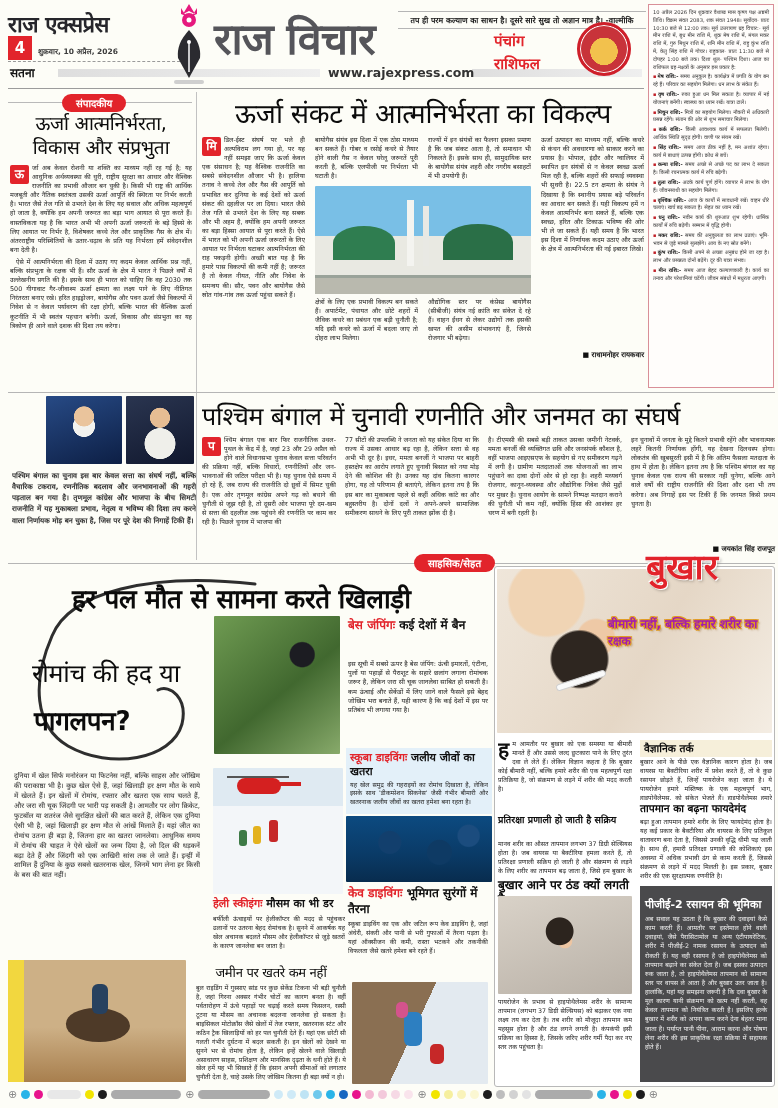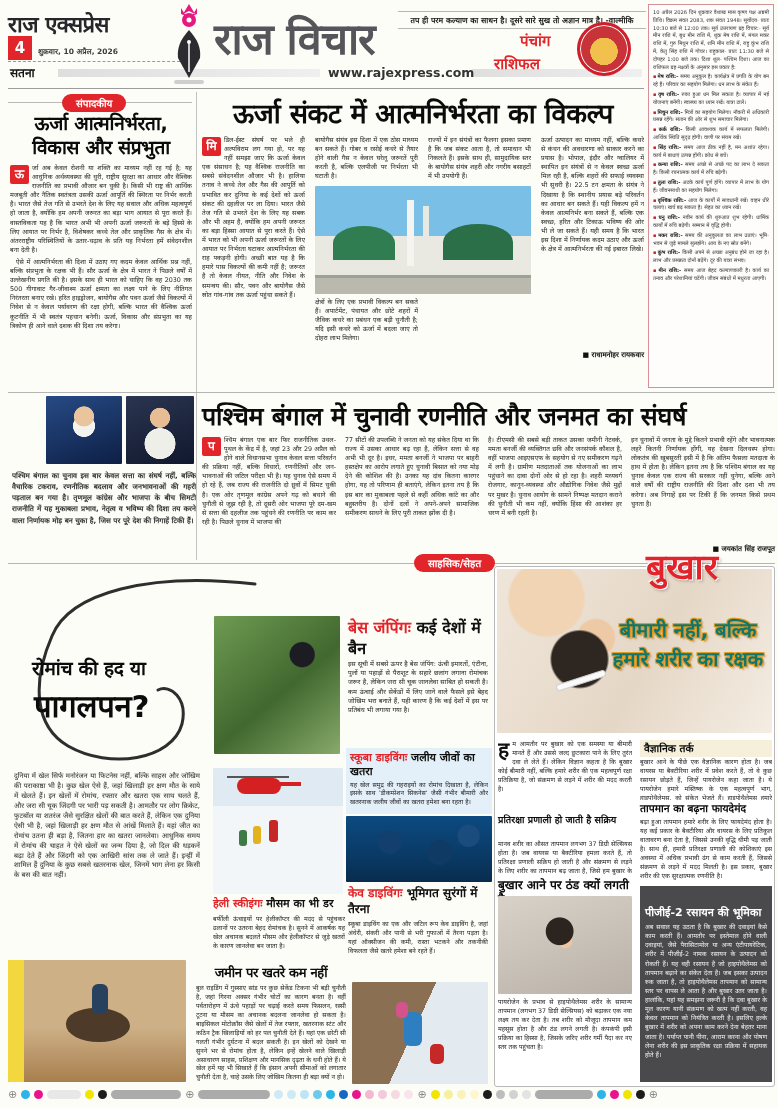--- a/index.html
+++ b/index.html
@@ -6,21 +6,21 @@
   body{background:#cfcfcf;font-family:"DejaVu Sans",sans-serif}
   #page{position:relative;width:778px;height:1108px;margin:0 auto;background:#fdfdf7;overflow:hidden;color:#1c1c1c}
   .abs{position:absolute}
   .hline{position:absolute;background:#9c9c9c;height:1px}
   .vline{position:absolute;background:#c2c2c2;width:1px}
   .col{position:absolute;font-size:6.4px;line-height:1.42;text-align:justify;color:#272727;overflow:hidden}
   .col p{margin-bottom:3px}
   .col p+p{text-indent:6px}
   .dropcap-box{float:left;width:19px;height:19px;background:#e2242b;color:#fff;font-weight:700;font-size:12px;text-align:center;line-height:19px;margin:1px 3px 0 0;border-radius:2px}
   .dropcap-plain{float:left;font-size:21px;font-weight:800;color:#111;line-height:1;margin:0 3px 0 0}
-  .art-head{position:absolute;font-weight:700;color:#0b0b0b;white-space:nowrap;letter-spacing:-.3px}
+  .art-head{position:absolute;font-weight:400;color:#0b0b0b;white-space:nowrap;letter-spacing:-.3px}
   .badge{position:absolute;background:#e2242b;color:#fff;font-weight:700;font-size:10px;padding:2px 14px;border-radius:10px;z-index:4;white-space:nowrap}
   .author{font-weight:700;font-size:7px;text-align:right;color:#111}
   .photo{position:absolute;overflow:hidden;border-radius:1px}
   .sub-red{color:#e2242b;font-weight:800}
   .sub-blk{color:#101010;font-weight:800}
   .subhead{font-weight:800;color:#0d0d0d;line-height:1.2}
   
   .masthead{position:absolute;left:8px;top:8px;font-size:22px;font-weight:800;color:#26262b;letter-spacing:-.5px}
   .pagenum{position:absolute;left:8px;top:36px;width:24px;height:24px;background:#e2242b;color:#fff;font-size:15px;font-weight:800;text-align:center;line-height:24px}
   .date{position:absolute;left:38px;top:46px;font-size:7.5px;font-weight:700;color:#3c3c3c}
@@ -34,23 +34,23 @@
   .zodiac{position:absolute;left:577px;top:22px;width:54px;height:54px;border-radius:50%;border:3px solid #cf1f2a;background:radial-gradient(circle at 50% 55%,#f2c14d 0 38%,#c8333a 39% 72%,#b3222c 73%);box-shadow:0 0 0 1px #fff inset}
   
   .panch-box{position:absolute;left:648px;top:4px;width:126px;height:384px;border:1px solid #d98f98;background:#fffdfb;padding:4px 4px;overflow:hidden}
   .panch-box .intro{font-size:5.2px;line-height:1.5;text-align:justify;color:#3a3a3a}
   .panch-item{font-size:5.2px;line-height:1.5;text-align:justify;color:#3a3a3a;margin-top:2px}
   .panch-item b{color:#141414}
   .panch-bullet{color:#c02028;font-size:5px;margin-right:1px}
   
   .fever-box{position:absolute;left:494px;top:566px;width:281px;height:521px;border:1px solid #b8b8b8;border-radius:3px;background:#fff}
   .fever-title{position:absolute;font-size:35px;font-weight:900;color:#e2232b;text-shadow:1px 1px 0 #fff,-1px -1px 0 #fff,2px 2px 3px rgba(0,0,0,.25)}
-  .fever-sub{position:absolute;font-size:20px;font-weight:800;line-height:1.45;color:#0f766e;text-align:center;text-shadow:-1px -1px 0 #e09a20,1px -1px 0 #e09a20,-1px 1px 0 #e09a20,1px 1px 0 #e09a20,2px 2px 2px rgba(120,70,0,.4)}
+  .fever-sub{position:absolute;font-size:12px;font-weight:800;line-height:1.45;color:#a21caf;text-align:left;text-shadow:-1px -1px 0 #e09a20,1px -1px 0 #e09a20,-1px 1px 0 #e09a20,1px 1px 0 #e09a20,2px 2px 2px rgba(120,70,0,.4)}
   .beige{background:#f6efda}
-  .darkbox{position:absolute;background:#4a4a4c;color:#f2f2f2;padding:18px 5px;overflow:hidden}
+  .darkbox{position:absolute;background:#4a4a4c;color:#f2f2f2;padding:10px 5px;overflow:hidden}
   .darkbox .col-in{font-size:6.3px;line-height:1.45;text-align:justify;color:#eee}
   
   .footer-marks{position:absolute;left:8px;top:1090px;width:764px;display:flex;align-items:center;gap:4px}
   .mk{display:inline-block}
   .mk-dot{width:9px;height:9px;border-radius:50%}
   .mk-bar{height:9px;border-radius:5px}
   .mk-cross{color:#8a8a8a;font-size:11px;line-height:9px}
   .mk-cross::before{content:"\2295"}
 </style>
 </head>
@@ -72,21 +72,21 @@
     <circle cx="23" cy="18" r="2.5" fill="#fff"></circle>
     <path d="M23,28 C32,38 35,46 34,56 L23,76 L12,56 C11,46 14,38 23,28 Z" fill="#2b2b30"></path>
     <line x1="23" y1="40" x2="23" y2="70" stroke="#fff" stroke-width="1.5"></line>
     <circle cx="23" cy="40" r="2" fill="#fff"></circle>
     <rect x="8" y="78" width="30" height="4" rx="2" fill="#cfcfcf"></rect>
   </svg>
 
   <div class="section-title">राज विचार</div>
   <div class="website">www.rajexpress.com</div>
   <div class="quote">तप ही परम कल्याण का साधन है। दूसरे सारे सुख तो अज्ञान मात्र है। -वाल्मीकि</div>
-  <div class="panchang-lbl" style="left:520px;top:30px">पंचांग</div>
+  <div class="panchang-lbl" style="left:494px;top:30px">पंचांग</div>
   <div class="panchang-lbl" style="left:494px;top:53px">राशिफल</div>
   <div class="zodiac"></div>
   <div class="hline" style="left:8px;top:88px;width:636px"></div>
 
   <div class="panch-box">
     <p class="intro">10 अप्रैल 2026 दिन शुक्रवार वैशाख मास कृष्ण पक्ष अष्टमी तिथि। विक्रम संवत 2083, शक संवत 1948। सूर्योदय- प्रातः 10:30 बजे से 12:00 तक। सूर्य उत्तरायण ग्रह विचार:- सूर्य मीन राशि में, बुध मीन राशि में, शुक्र मेष राशि में, मंगल मकर राशि में, गुरु मिथुन राशि में, शनि मीन राशि में, राहु कुंभ राशि में, केतु सिंह राशि में गोचर। राहुकाल- प्रातः 11:30 बजे से दोपहर 1:00 बजे तक। दिशा शूल- पश्चिम दिशा। आज का राशिफल ग्रह-नक्षत्रों के अनुसार इस प्रकार है:</p>
     <div>
 
         <p class="panch-item"><span class="panch-bullet">▪</span><b>मेष राशि:-</b> <span>समय अनुकूल है। कार्यक्षेत्र में प्रगति के योग बन रहे हैं। परिवार का सहयोग मिलेगा। धन लाभ के संकेत हैं।</span></p>
 
@@ -135,20 +135,21 @@
   <div class="col" style="left:428px;top:136px;width:103px;height:46px">राज्यों में इन संयंत्रों का फैलना इसका प्रमाण है कि जब संकट आता है, तो समाधान भी निकलते हैं। इसके साथ ही, सामुदायिक स्तर के बायोगैस संयंत्र शहरी और नगरीय बसाहटों में भी उपयोगी हैं।</div>
   <div class="col" style="left:315px;top:136px;width:103px;height:46px">बायोगैस संयंत्र इस दिशा में एक ठोस माध्यम बन सकते हैं। गोबर व रसोई कचरे से तैयार होने वाली गैस न केवल घरेलू जरूरतें पूरी करती है, बल्कि एलपीजी पर निर्भरता भी घटाती है।</div>
   <div class="photo" style="left:315px;top:186px;width:216px;height:108px;background:linear-gradient(180deg,#79bfe6 0 46%,#e9e9e2 46% 82%,#9aa39a 82%)">
     <div style="position:absolute;left:18px;top:40px;width:62px;height:34px;border-radius:50% 50% 0 0;background:#2f7d50"></div>
     <div style="position:absolute;left:128px;top:38px;width:70px;height:36px;border-radius:50% 50% 0 0;background:#2a6f47"></div>
     <div style="position:absolute;left:92px;top:14px;width:7px;height:66px;background:#f4f4f0"></div>
     <div style="position:absolute;left:108px;top:20px;width:6px;height:60px;background:#e9e9e4"></div>
     <div style="position:absolute;left:0;bottom:0;width:100%;height:16px;background:#b9b9ae"></div>
   </div>
   <div class="col" style="left:315px;top:298px;width:103px;height:62px">क्षेत्रों के लिए एक प्रभावी विकल्प बन सकते हैं। अपार्टमेंट, पंचायत और छोटे शहरों में जैविक कचरे का प्रबंधन एक बड़ी चुनौती है; यदि इसी कचरे को ऊर्जा में बदला जाए तो दोहरा लाभ मिलेगा।</div>
+  <div class="col" style="left:428px;top:298px;width:103px;height:62px">औद्योगिक स्तर पर कंप्रेस्ड बायोगैस (सीबीजी) संयंत्र नई क्रांति का संकेत दे रहे हैं। वाहन ईंधन से लेकर उद्योगों तक इसकी खपत की असीम संभावनाएं हैं, जिनसे रोजगार भी बढ़ेगा।</div>
   <div class="col" style="left:541px;top:136px;width:103px;height:210px">ऊर्जा उत्पादन का माध्यम नहीं, बल्कि कचरे से कंचन की अवधारणा को साकार करने का प्रयास है। भोपाल, इंदौर और ग्वालियर में स्थापित इन संयंत्रों से न केवल स्वच्छ ऊर्जा मिल रही है, बल्कि शहरों की सफाई व्यवस्था भी सुधरी है। 22.5 टन क्षमता के संयंत्र ने दिखाया है कि स्थानीय प्रयास बड़े परिवर्तन का आधार बन सकते हैं। यही विकल्प हमें न केवल आत्मनिर्भर बना सकते हैं, बल्कि एक स्वच्छ, हरित और टिकाऊ भविष्य की ओर भी ले जा सकते हैं। यही समय है कि भारत इस दिशा में निर्णायक कदम उठाए और ऊर्जा के क्षेत्र में आत्मनिर्भरता की नई इबारत लिखे।</div>
   <div class="abs author" style="left:541px;top:350px;width:103px">■ राधामनोहर रायकवार</div>
 
   <div class="hline" style="left:8px;top:392px;width:767px;background:#b5b5b5"></div>
   <div class="photo" style="left:46px;top:396px;width:76px;height:68px;background:radial-gradient(circle at 50% 30%,#eac49c 0 16%,transparent 17%),radial-gradient(circle at 50% 44%,#f2f2ee 0 20%,transparent 21%),linear-gradient(160deg,#274a85,#0d1f45)"></div>
   <div class="photo" style="left:126px;top:396px;width:68px;height:68px;background:radial-gradient(circle at 50% 32%,#e7bd93 0 17%,transparent 18%),radial-gradient(circle at 50% 70%,#efefea 0 26%,transparent 27%),linear-gradient(160deg,#2a3550,#11182e)"></div>
   <div class="col" style="left:12px;top:470px;width:184px;height:88px;font-size:7.2px;font-weight:600;line-height:1.55;color:#333">पश्चिम बंगाल का चुनाव इस बार केवल सत्ता का संघर्ष नहीं, बल्कि वैचारिक टकराव, रणनीतिक बदलाव और जनभावनाओं की गहरी पड़ताल बन गया है। तृणमूल कांग्रेस और भाजपा के बीच सिमटी राजनीति में यह मुकाबला प्रभाव, नेतृत्व व भविष्य की दिशा तय करने वाला निर्णायक मोड़ बन चुका है, जिस पर पूरे देश की निगाहें टिकी हैं।</div>
   <div class="art-head" style="left:202px;top:398px;width:572px;font-size:25px">पश्चिम बंगाल में चुनावी रणनीति और जनमत का संघर्ष</div>
   <div class="col" style="left:202px;top:436px;width:134px;height:122px">
     <span class="dropcap-box">प</span>
@@ -158,27 +159,28 @@
   <div class="col" style="left:488px;top:436px;width:134px;height:122px">है। टीएमसी की सबसे बड़ी ताकत उसका जमीनी नेटवर्क, ममता बनर्जी की व्यक्तिगत छवि और जनसंपर्क कौशल है, वहीं भाजपा आइएसएफ के सहयोग से नए समीकरण गढ़ने में लगी है। ग्रामीण मतदाताओं तक योजनाओं का लाभ पहुंचाने का दावा दोनों ओर से हो रहा है। शहरी मध्यवर्ग रोजगार, कानून-व्यवस्था और औद्योगिक निवेश जैसे मुद्दों पर मुखर है। चुनाव आयोग के सामने निष्पक्ष मतदान कराने की चुनौती भी कम नहीं, क्योंकि हिंसा की आशंका हर चरण में बनी रहती है।</div>
   <div class="col" style="left:631px;top:436px;width:144px;height:106px">इन चुनावों में जनता के मुद्दे कितने प्रभावी रहेंगे और भावनात्मक लहरें कितनी निर्णायक होंगी, यह देखना दिलचस्प होगा। लोकतंत्र की खूबसूरती इसी में है कि अंतिम फैसला मतदाता के हाथ में होता है। लेकिन इतना तय है कि पश्चिम बंगाल का यह चुनाव केवल एक राज्य की सरकार नहीं चुनेगा, बल्कि आने वाले वर्षों की राष्ट्रीय राजनीति की दिशा और दशा भी तय करेगा। अब निगाहें इस पर टिकी हैं कि जनमत किसे प्रथम चुनता है।</div>
   <div class="abs author" style="left:631px;top:544px;width:144px">■ जयकांत सिंह राजपूत</div>
 
   <div class="hline" style="left:8px;top:563px;width:767px;background:#b5b5b5"></div>
   <div class="badge" style="left:414px;top:554px">साहसिक/सेहत</div>
 
   <svg class="abs" style="left:10px;top:572px" width="250" height="205" viewBox="0 0 250 205">
     <path d="M245,12 C140,0 60,20 42,64 C22,110 24,154 58,174 C100,198 162,188 172,152 C178,126 160,112 148,118" stroke="#2e2e2e" stroke-width="3" fill="none" stroke-linecap="round"></path>
   </svg>
-  <div class="art-head" style="left:32px;top:655px;font-size:19px;white-space:nowrap">रोमांच की हद या</div>
-  <div class="art-head" style="left:34px;top:684px;font-size:31px;font-weight:900">पागलपन?</div>
+  <div class="art-head" style="left:72px;top:580px;font-size:26px;font-weight:900">हर पल मौत से सामना करते खिलाड़ी</div>
+  <div class="art-head" style="left:32px;top:655px;font-size:25px;white-space:nowrap">रोमांच की हद या</div>
+  <div class="art-head" style="left:34px;top:702px;font-size:26px;font-weight:900">पागलपन?</div>
   <div class="col" style="left:14px;top:772px;width:186px;height:184px;font-size:7px">दुनिया में खेल सिर्फ मनोरंजन या फिटनेस नहीं, बल्कि साहस और जोखिम की पराकाष्ठा भी है। कुछ खेल ऐसे हैं, जहां खिलाड़ी हर क्षण मौत के साये में खेलते हैं। इन खेलों में रोमांच, रफ्तार और खतरा एक साथ चलते हैं, और जरा सी चूक जिंदगी पर भारी पड़ सकती है। आमतौर पर लोग क्रिकेट, फुटबॉल या शतरंज जैसे सुरक्षित खेलों की बात करते हैं, लेकिन एक दुनिया ऐसी भी है, जहां खिलाड़ी हर क्षण मौत से आंखें मिलाते हैं। यहां जीत का रोमांच उतना ही बड़ा है, जितना हार का खतरा जानलेवा। आधुनिक समय में रोमांच की चाहत ने ऐसे खेलों का जन्म दिया है, जो दिल की धड़कनें बढ़ा देते हैं और जिंदगी को एक आखिरी सांस तक ले जाते हैं। इन्हीं में शामिल हैं दुनिया के कुछ सबसे खतरनाक खेल, जिनमें भाग लेना हर किसी के बस की बात नहीं।</div>
 
   <div class="photo" style="left:214px;top:616px;width:126px;height:138px;background:radial-gradient(circle at 70% 28%,#1c1c22 0 9%,transparent 10%),linear-gradient(140deg,#6f9b52,#41682f 55%,#88aa6b)"></div>
 
-  <div class="abs" style="left:348px;top:618px;width:140px;font-size:16px;line-height:1.3">
+  <div class="abs" style="left:348px;top:618px;width:140px;font-size:12px;line-height:1.3">
     <span class="sub-red">बेस जंपिंगः</span><span class="sub-blk"> कई देशों में बैन</span>
   </div>
   <div class="col" style="left:348px;top:660px;width:140px;height:84px;font-size:6.5px">इस सूची में सबसे ऊपर है बेस जंपिंग: ऊंची इमारतों, एंटीना, पुलों या पहाड़ों से पैराशूट के सहारे छलांग लगाना रोमांचक जरूर है, लेकिन जरा सी चूक जानलेवा साबित हो सकती है। कम ऊंचाई और सेकेंडों में लिए जाने वाले फैसले इसे बेहद जोखिम भरा बनाते हैं, यही कारण है कि कई देशों में इस पर प्रतिबंध भी लगाया गया है।</div>
 
   <div class="photo" style="left:213px;top:768px;width:130px;height:126px;background:linear-gradient(180deg,#dfeaf2 0 30%,#f3f6f9 30%)">
     <div style="position:absolute;left:24px;top:10px;width:44px;height:16px;border-radius:8px;background:#d42020"></div>
     <div style="position:absolute;left:62px;top:14px;width:26px;height:4px;background:#d42020"></div>
     <div style="position:absolute;left:14px;top:8px;width:62px;height:2px;background:#555"></div>
     <div style="position:absolute;left:56px;top:52px;width:9px;height:22px;background:#c62828;border-radius:3px"></div>
     <div style="position:absolute;left:40px;top:58px;width:8px;height:18px;background:#e3b21f;border-radius:3px"></div>

